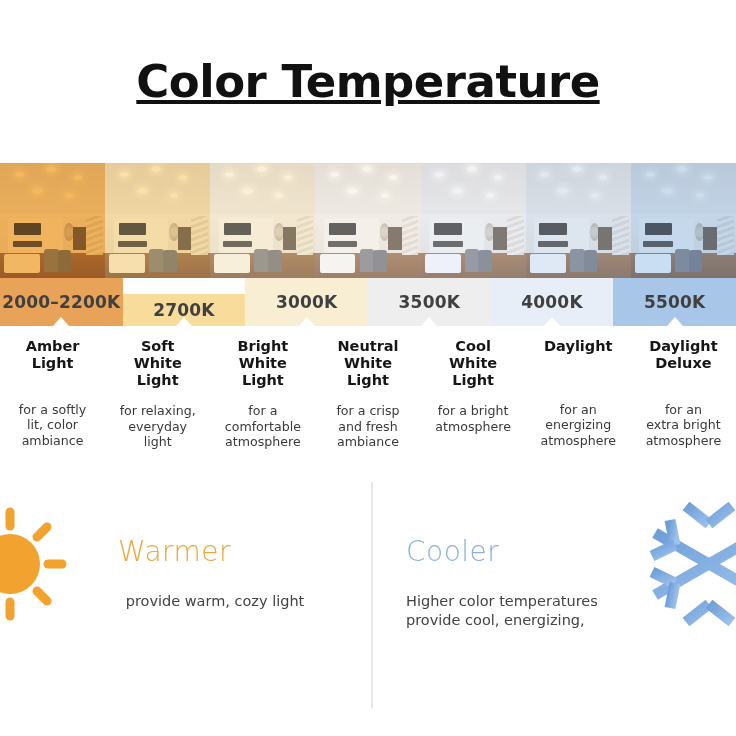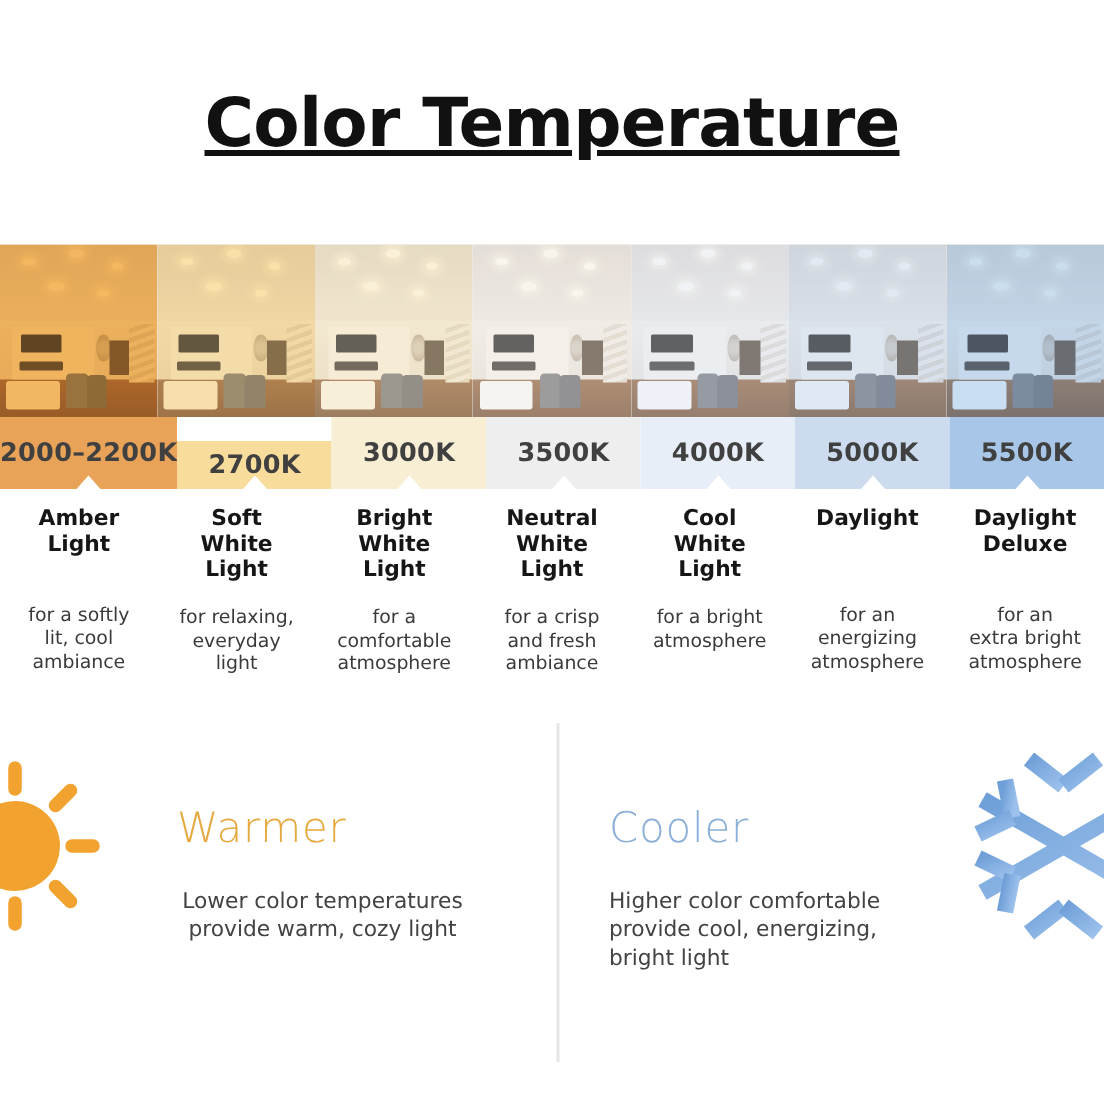--- a/index.html
+++ b/index.html
@@ -491,39 +491,35 @@
       <div class="notch"></div>
     </div>
     <div class="kelvin-cell" style="background: rgb(238, 238, 238);">
       <span class="kelvin-label">3500K</span>
       <div class="notch"></div>
     </div>
     <div class="kelvin-cell" style="background: rgb(231, 238, 247);">
       <span class="kelvin-label">4000K</span>
       <div class="notch"></div>
     </div>
-    <div class="kelvin-cell" style="background: rgb(204, 220, 238);">
-      <span class="kelvin-label">5000K</span>
-      <div class="notch"></div>
-    </div>
     <div class="kelvin-cell" style="background: rgb(168, 199, 232);">
       <span class="kelvin-label">5500K</span>
       <div class="notch"></div>
     </div>
   </div>
 
 <div class="names-row" id="names-row">
     <div class="name-cell">
       <div class="name-title">
         <div>Amber</div>
         <div>Light</div>
       </div>
       <div class="name-desc">
         <div>for a softly</div>
-        <div>lit, cool</div>
+        <div>lit, color</div>
         <div>ambiance</div>
       </div>
     </div>
     <div class="name-cell">
       <div class="name-title">
         <div>Soft</div>
         <div>White</div>
         <div>Light</div>
       </div>
       <div class="name-desc">
@@ -604,31 +600,29 @@
           <line x1="100" y1="62" x2="114" y2="62"></line>
           <line x1="25" y1="25" x2="35" y2="35"></line>
           <line x1="89" y1="89" x2="99" y2="99"></line>
           <line x1="25" y1="99" x2="35" y2="89"></line>
           <line x1="89" y1="35" x2="99" y2="25"></line>
         </g>
       </svg>
     </div>
     <div class="big-word warm-word">Warmer</div>
     <div class="sub-text warm-sub">
-      <div>Lower color temperatures</div>
       <div>provide warm, cozy light</div>
     </div>
   </div>
 
   <div class="half half-right">
     <div class="big-word cool-word">Cooler</div>
     <div class="sub-text cool-sub">
-      <div>Higher color comfortable</div>
+      <div>Higher color temperatures</div>
       <div>provide cool, energizing,</div>
-      <div>bright light</div>
     </div>
     <div class="snowflake">
       <svg viewBox="0 0 130 140" width="130" height="140" aria-hidden="true">
         <defs>
           <linearGradient id="flakeGrad" x1="0" y1="0" x2="1" y2="1">
             <stop offset="0%" stop-color="#6f9fd8"></stop>
             <stop offset="100%" stop-color="#9cc1ec"></stop>
           </linearGradient>
         </defs>
         <g stroke="url(#flakeGrad)" stroke-width="11" stroke-linecap="butt" fill="none">

